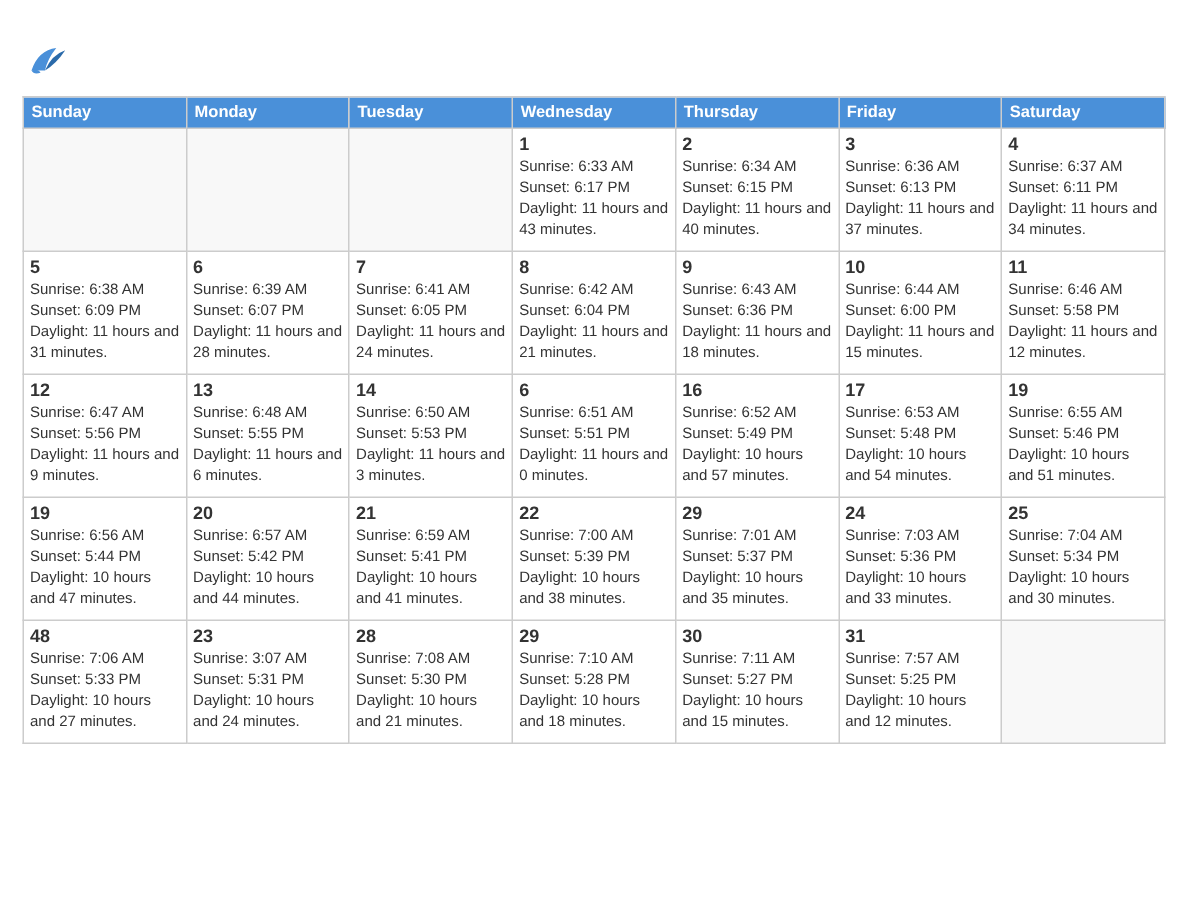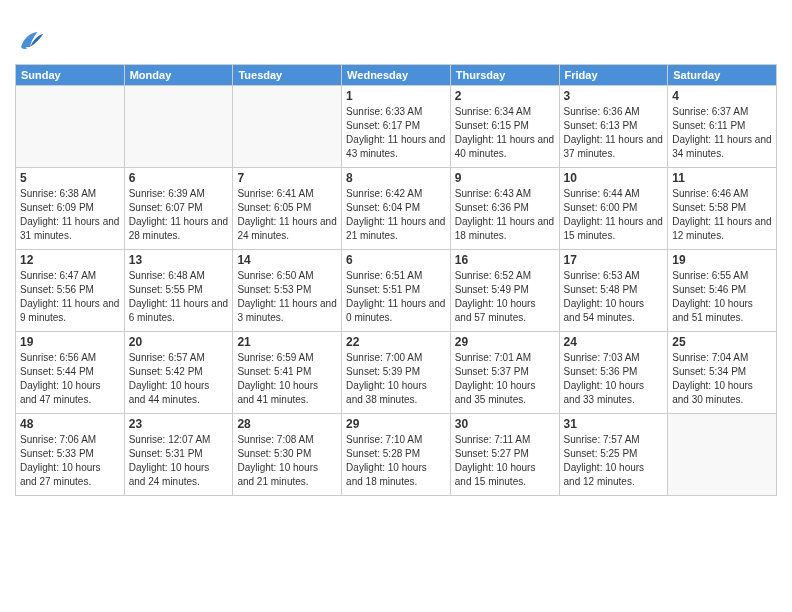--- a/index.html
+++ b/index.html
@@ -315,21 +315,21 @@
         <tr>
           <td>
             <div class="day-num">48</div>
             <div class="day-info">Sunrise: 7:06 AM
 Sunset: 5:33 PM
 Daylight: 10 hours
 and 27 minutes.</div>
           </td>
           <td>
             <div class="day-num">23</div>
-            <div class="day-info">Sunrise: 12:07 AM
+            <div class="day-info">Sunrise: 3:07 AM
 Sunset: 5:31 PM
 Daylight: 10 hours
 and 24 minutes.</div>
           </td>
           <td>
             <div class="day-num">28</div>
             <div class="day-info">Sunrise: 7:08 AM
 Sunset: 5:30 PM
 Daylight: 10 hours
 and 21 minutes.</div>

